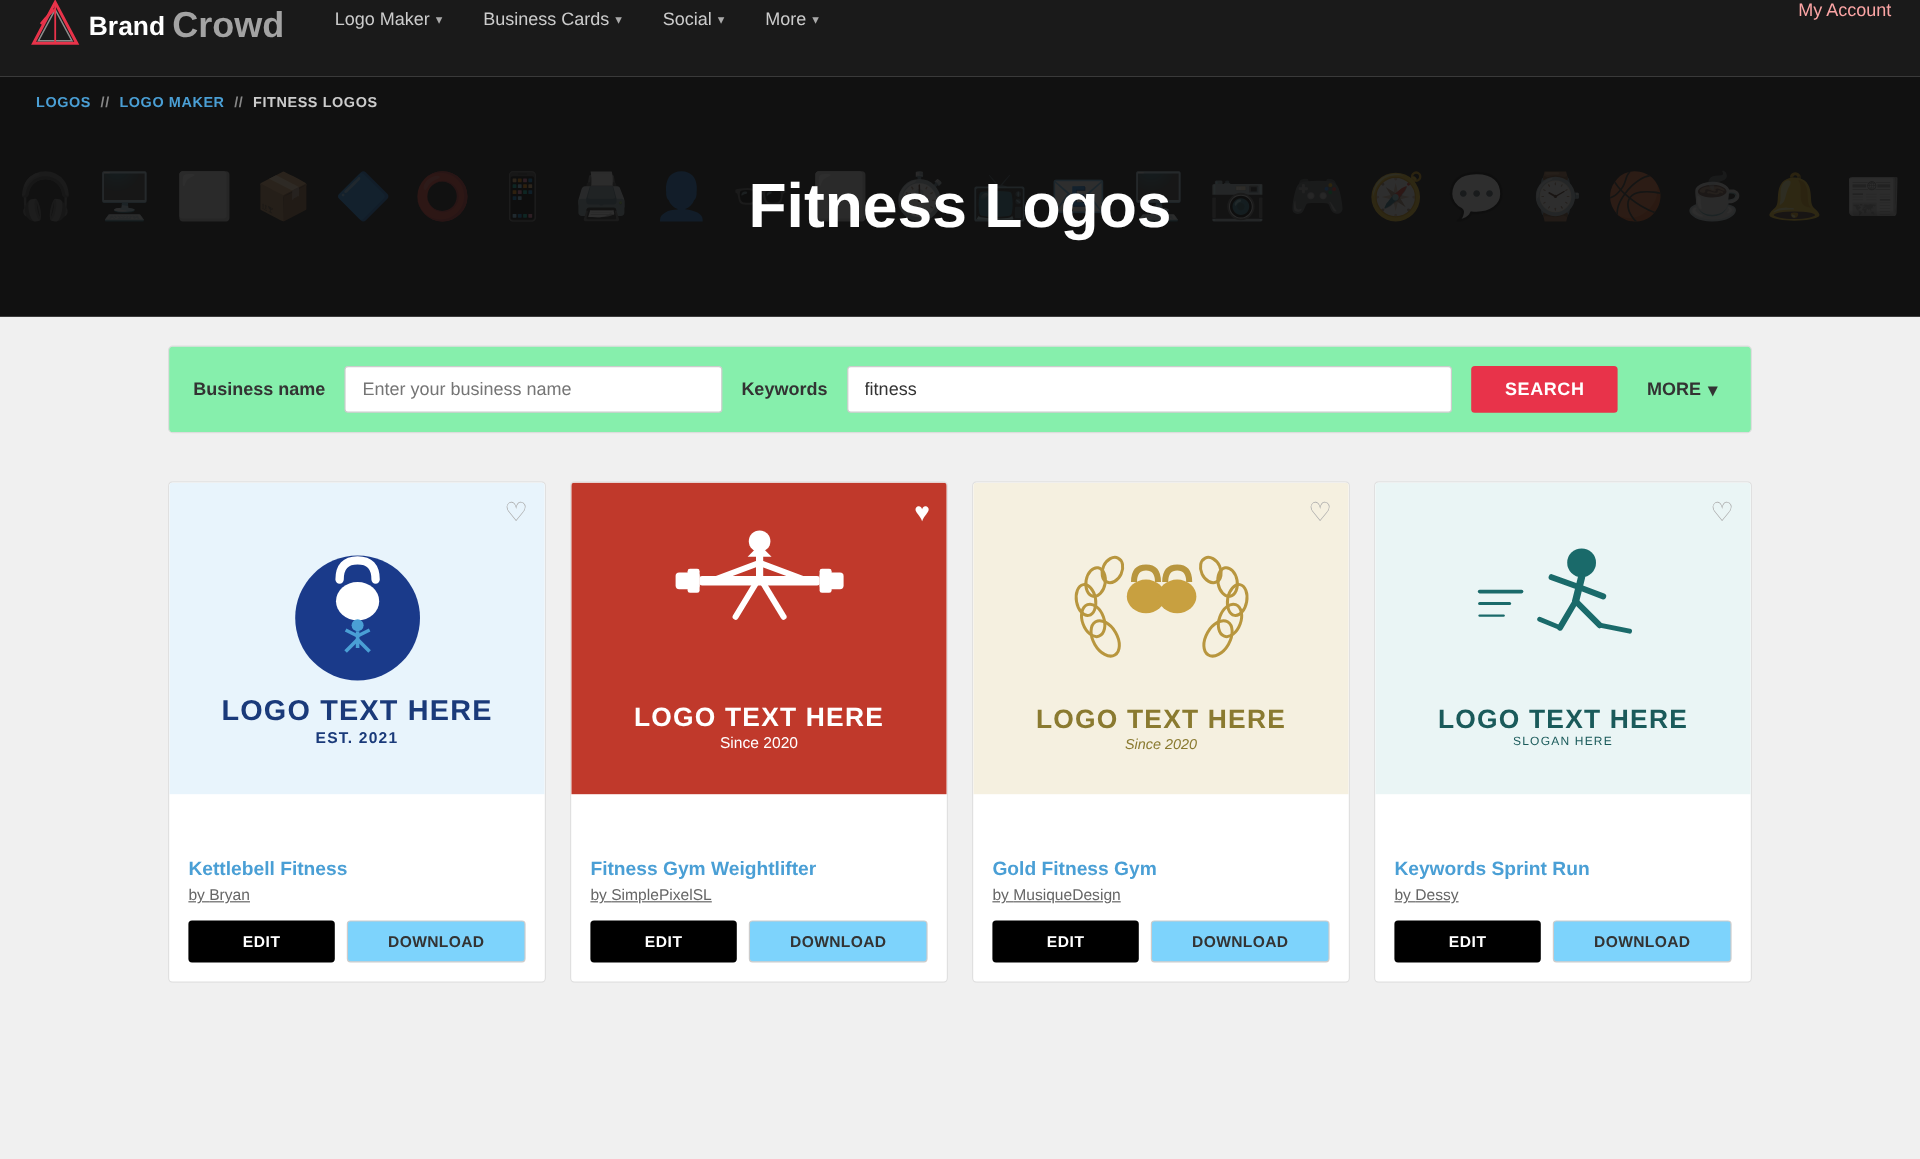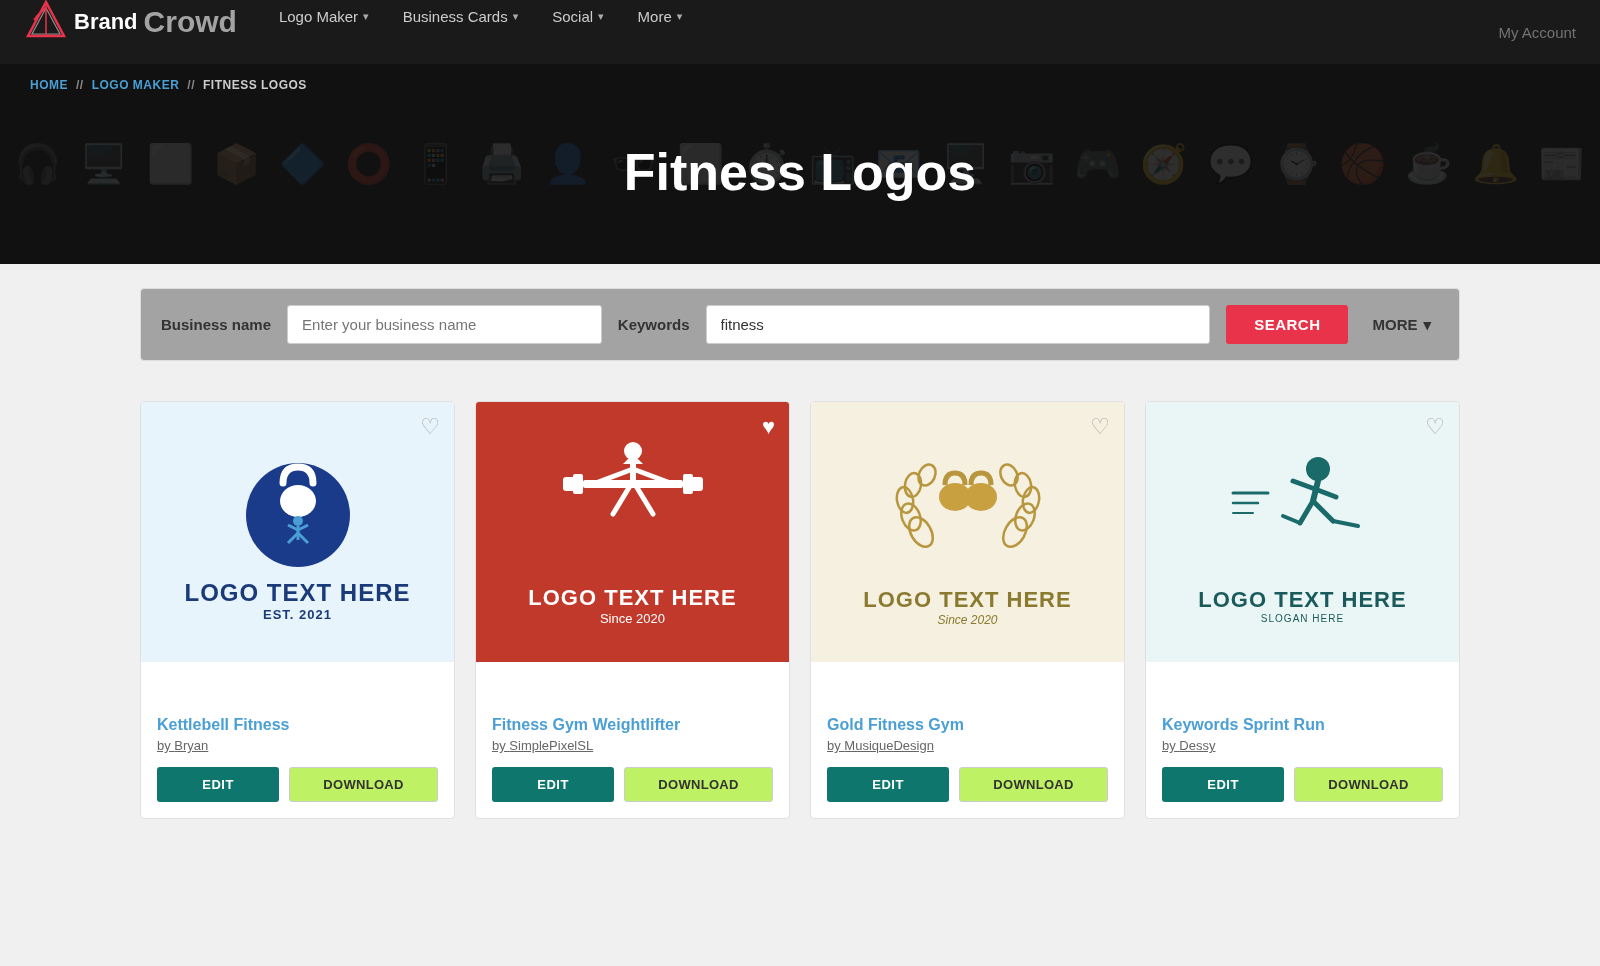--- a/index.html
+++ b/index.html
@@ -44,24 +44,23 @@
       align-items: center;
       gap: 5px;
       text-decoration: none;
       white-space: nowrap;
     }
     .nav-chevron {
       font-size: 11px;
       color: #aaa;
     }
     .nav-right {
-      color: #737373;
-      font-size: 15px;
-      cursor: pointer;
-      margin-top: 24px;
+      color: #fca5a5;
+      font-size: 15px;
+      cursor: pointer;
     }
 
     
     .hero {
       background: #111;
       position: relative;
       overflow: hidden;
       height: 200px;
       display: flex;
       flex-direction: column;
@@ -109,21 +108,21 @@
       z-index: 1;
       margin-top: 16px;
     }
 
     
     .search-section {
       background: #f0f0f0;
       padding: 24px 40px;
     }
     .search-bar {
-      background: #a3a3a3;
+      background: #86efac;
       border: 1px solid #ddd;
       border-radius: 4px;
       display: flex;
       align-items: center;
       padding: 16px 20px;
       gap: 16px;
       max-width: 1320px;
       margin: 0 auto;
     }
     .search-label {
@@ -243,33 +242,33 @@
       color: #666;
       margin-bottom: 10px;
       text-decoration: underline;
     }
     .logo-card-actions {
       display: flex;
       gap: 10px;
       margin-top: auto;
     }
     .btn-edit {
-      background: #0f766e;
+      background: #000000;
       color: #fff;
       border: none;
       border-radius: 3px;
       padding: 9px 20px;
       font-size: 13px;
       font-weight: 700;
       cursor: pointer;
       letter-spacing: 0.5px;
       flex: 1;
     }
     .btn-download {
-      background: #bef264;
+      background: #7dd3fc;
       color: #333;
       border: 1px solid #ccc;
       border-radius: 3px;
       padding: 9px 16px;
       font-size: 13px;
       font-weight: 600;
       cursor: pointer;
       letter-spacing: 0.3px;
       flex: 1.4;
     }
@@ -387,21 +386,21 @@
       <span>🎮</span>
       <span>🧭</span>
       <span>💬</span>
       <span>⌚</span>
     <span>🏀</span>
       <span>☕</span>
       <span>🔔</span>
       <span>📰</span>
   </div>
   <nav class="breadcrumb">
-    <a class="breadcrumb-home" href="#">HOME</a>
+    <a class="breadcrumb-home" href="#">LOGOS</a>
     <span class="breadcrumb-sep">//</span>
     <a class="breadcrumb-logomaker" href="#">LOGO MAKER</a>
     <span class="breadcrumb-sep">//</span>
     <span class="breadcrumb-current">FITNESS LOGOS</span>
   </nav>
   <h1 class="hero-title">Fitness Logos</h1>
 </section>
 
 <section class="search-section">
   <div class="search-bar">

